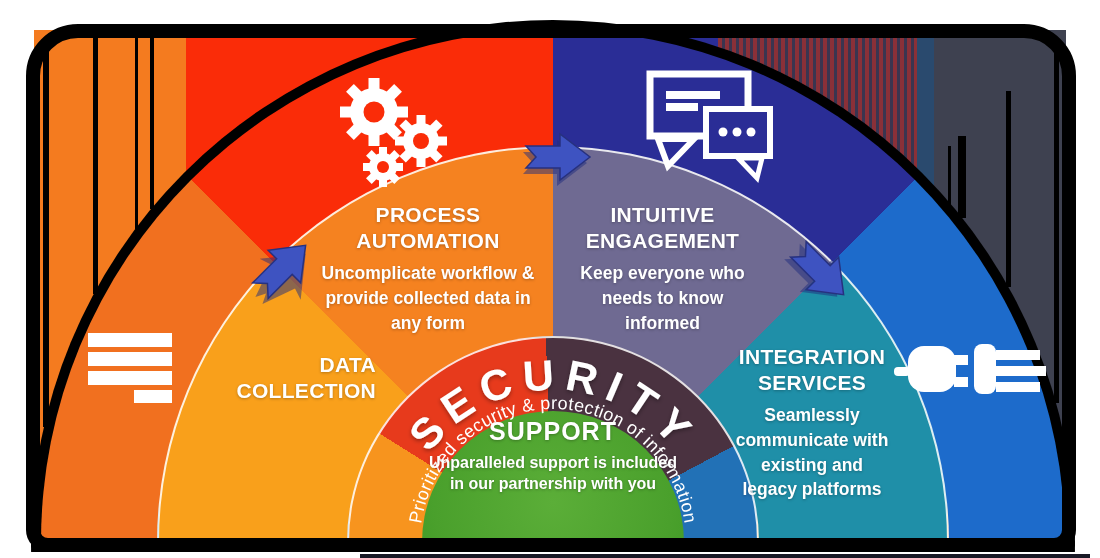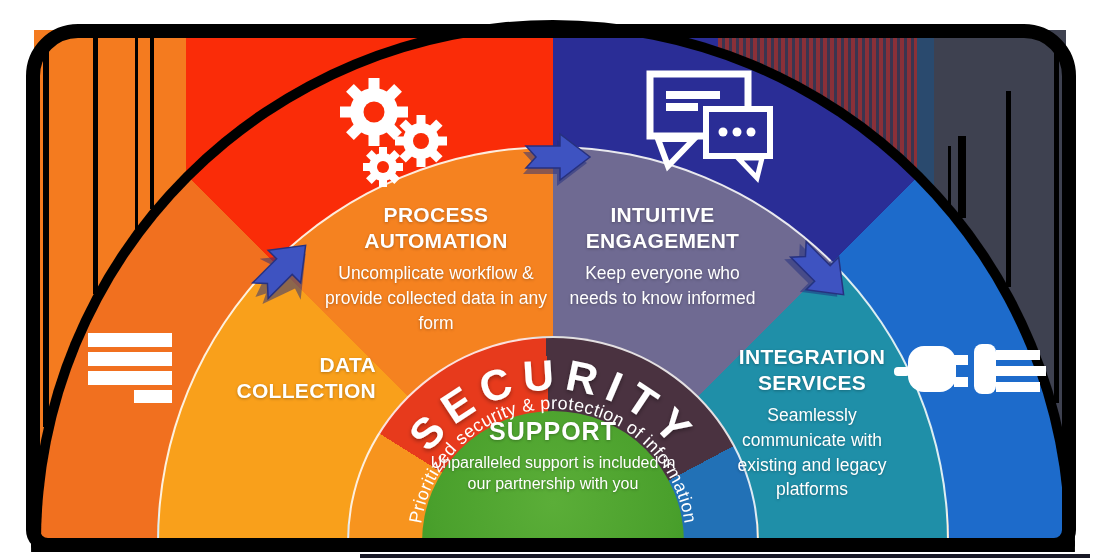--- a/index.html
+++ b/index.html
@@ -38,25 +38,25 @@
       #4A3240 88deg 152deg,#2271B6 152deg 180deg,#333 180deg 360deg);}
   .support-core{left:422px;top:411px;width:262px;height:262px;
     background:radial-gradient(circle at 50% 35%,#5BAE38 0%,#4AA02C 55%,#33901D 100%);}
   
   .overlay{position:absolute;left:0;top:0;z-index:7;}
   
   .seg-text{position:absolute;z-index:8;color:#fff;text-align:center;
     text-shadow:0 1px 3px rgba(0,0,0,.28);}
   .seg-text h3{margin:0 auto 6px auto;font-size:21px;font-weight:bold;
     line-height:1.26;letter-spacing:.3px;}
-  .seg-text p{margin:0 auto;font-size:17.5px;line-height:1.42;font-weight:normal;}
+  .seg-text p{margin:0 auto;font-size:17.5px;line-height:1.42;font-weight:bold;}
   .seg-data{left:196px;top:352px;width:200px;text-align:right;}
   .seg-data h3{max-width:160px;}
   .seg-data p{max-width:160px;}
-  .seg-process{left:316px;top:202px;width:240px;text-align:center;}
+  .seg-process{left:308px;top:202px;width:240px;text-align:center;}
   .seg-process h3{max-width:190px;}
   .seg-process p{max-width:230px;}
   .seg-intuitive{left:540px;top:202px;width:245px;}
   .seg-intuitive h3{max-width:200px;}
   .seg-intuitive p{max-width:195px;}
   .seg-integration{left:712px;top:344px;width:200px;}
   .seg-integration h3{max-width:180px;}
   .seg-integration p{max-width:160px;}
   .seg-support{left:428px;top:416px;width:250px;z-index:8;}
   .seg-support h3{font-size:25px;letter-spacing:1px;margin-bottom:4px;}

